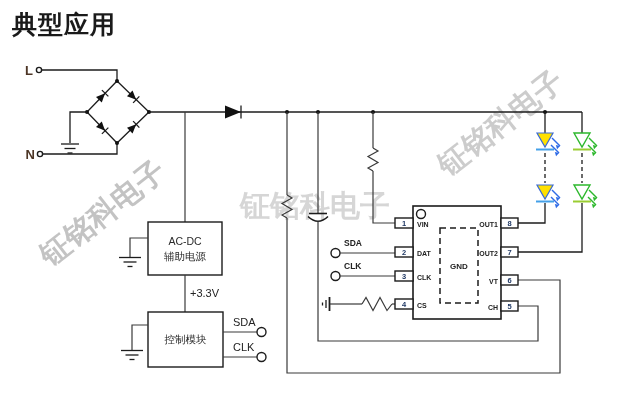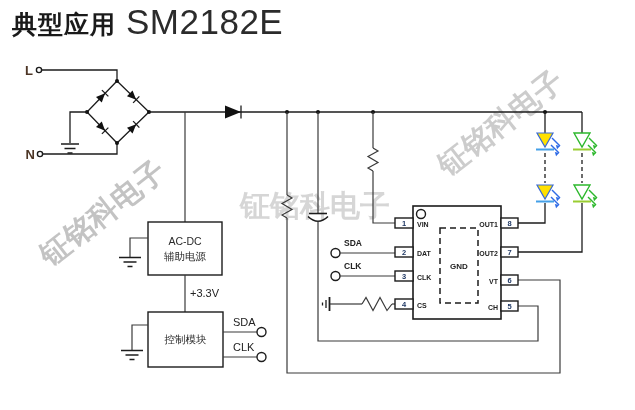--- a/index.html
+++ b/index.html
@@ -1,19 +1,18 @@
 <!DOCTYPE html>
 <html><head>
 <meta charset="utf-8">
 <style>
   html,body{margin:0;padding:0;background:#ffffff;}
   .stage{
     position:relative;width:635px;height:410px;background:#ffffff;overflow:hidden;
     font-family:"Liberation Sans","DejaVu Sans",sans-serif;
-    border-radius:23px;
   }
   .title-cn{
     position:absolute;left:12px;top:8px;font-size:25px;font-weight:700;color:#1a1a1a;letter-spacing:1px;
   }
   .title-part{
     position:absolute;left:126px;top:2px;font-size:35px;font-weight:500;color:#2b2b2b;letter-spacing:0.5px;
   }
   .watermark{
     position:absolute;font-size:30px;font-weight:700;white-space:nowrap;pointer-events:none;user-select:none;
   }
@@ -36,21 +35,20 @@
   .pin-num{font-size:7.5px;font-weight:700;fill:#1f3864;}
   .pin-name{font-size:7px;font-weight:700;fill:#222222;}
   .gnd-label{font-size:8px;font-weight:700;fill:#222222;}
 </style>
 </head>
 <body>
 
 <div class="stage">
 
   <div class="title-cn">典型应用</div>
-  <div class="title-part">SM2182E</div>
 
   <div class="watermark wm1">钲铭科电子</div>
   <div class="watermark wm2">钲铭科电子</div>
   <div class="watermark wm3">钲铭科电子</div>
 
   <svg width="635" height="410" viewBox="0 0 635 410">
 
     <g>
       <text class="t-label" x="33" y="75" text-anchor="end">L</text>
       <circle cx="39" cy="70" r="2.6" class="boxline"></circle>

